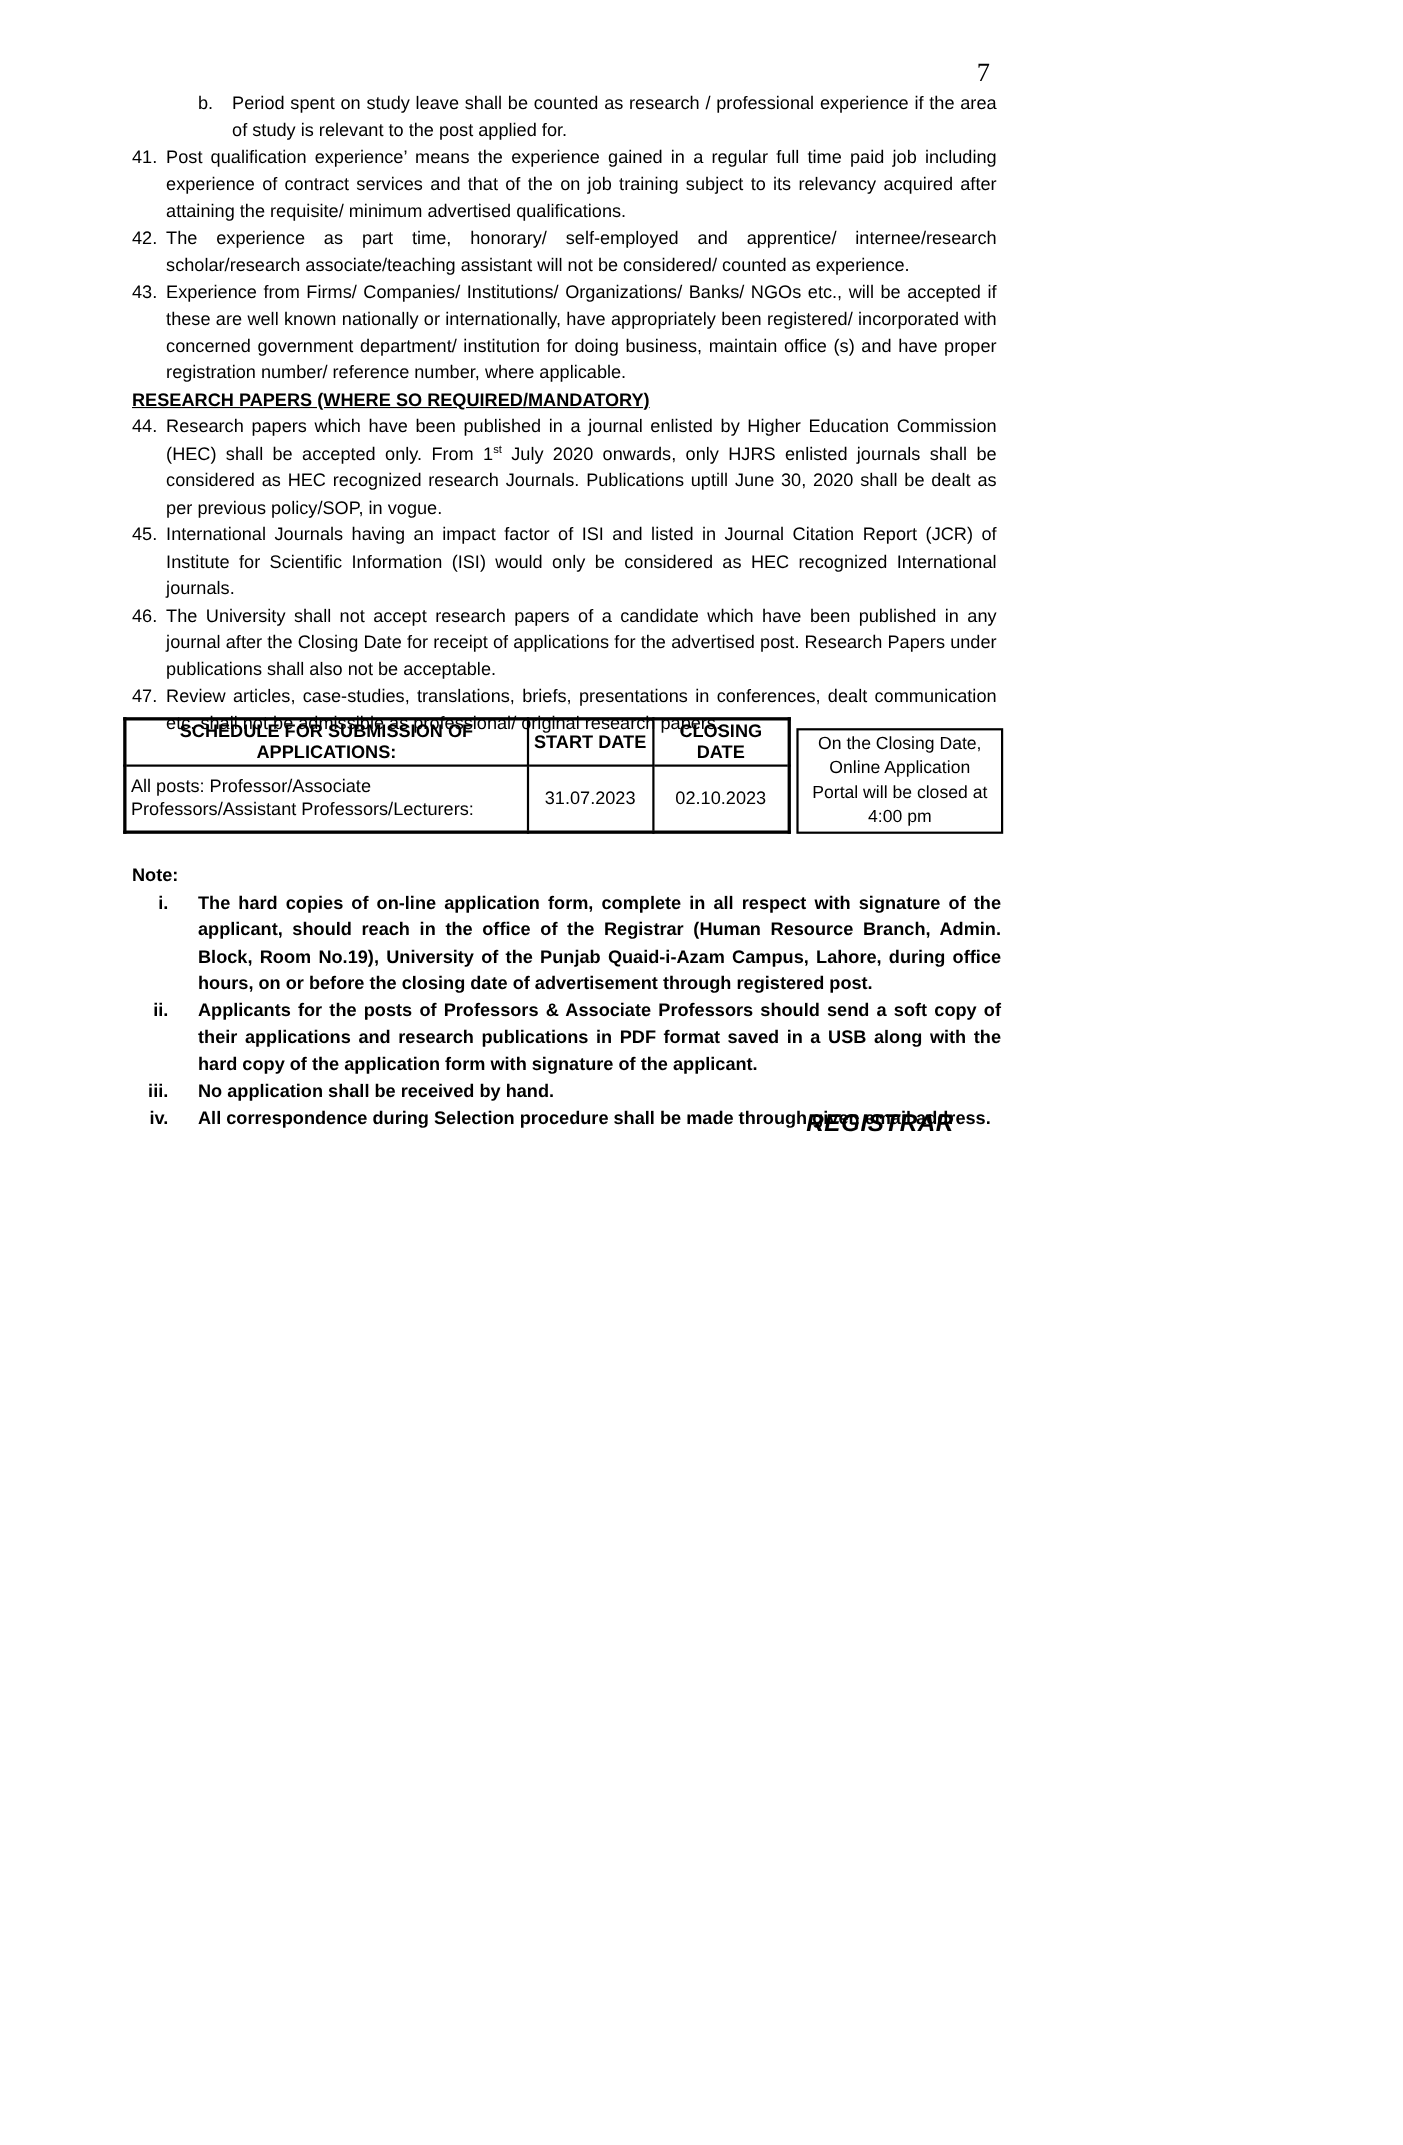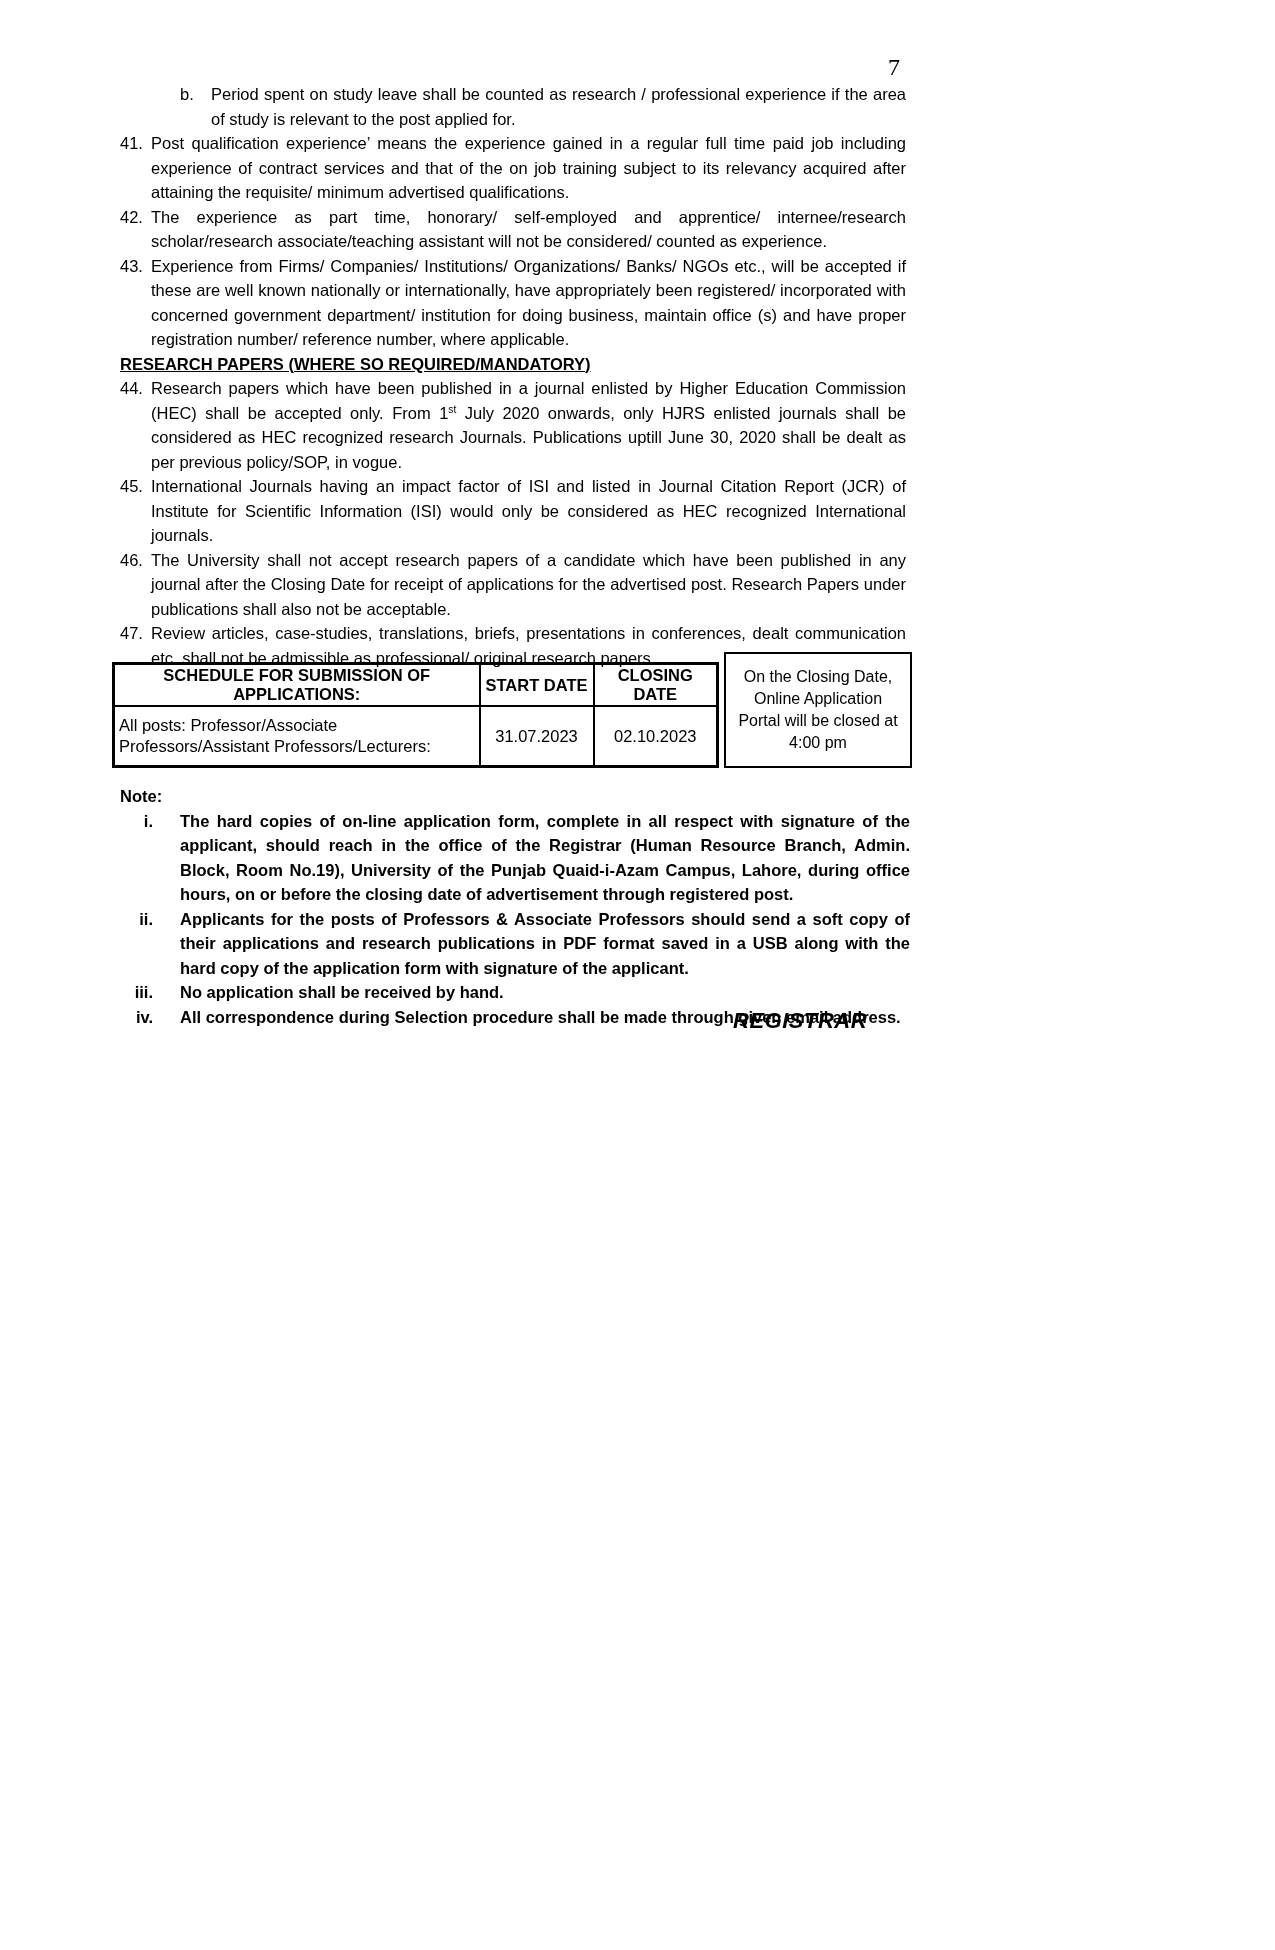--- a/index.html
+++ b/index.html
@@ -18,21 +18,21 @@
   
   .schedule{position:absolute;top:652px;left:112px;width:800px;display:flex;
             align-items:flex-end;}
   table.tbl{border-collapse:collapse;table-layout:fixed;width:604px;border:3px solid #000;}
   table.tbl th,table.tbl td{border:2px solid #000;font-size:16.5px;padding:1px 4px;}
   table.tbl th{font-weight:bold;text-align:center;height:34px;}
   td.posts{text-align:left;height:56px;line-height:21px;}
   td.date{text-align:center;}
   .side-box{border:2px solid #000;margin-left:5px;flex:1;display:flex;align-items:center;
             justify-content:center;text-align:center;font-size:16px;line-height:22px;
-            padding:12px 12px;}
+            padding:2px 12px;}
   
   .note{position:absolute;top:744px;left:120px;width:790px;font-size:16.5px;
         line-height:24.5px;font-weight:bold;margin-top:40px;}
   .note-item{display:flex;}
   .note-item .rnum{flex:none;width:33px;text-align:right;margin-right:27px;}
   .note-item .ntxt{flex:1;text-align:justify;}
   .signature{position:absolute;top:1008px;left:733px;font-size:22px;font-weight:bold;
              font-style:italic;letter-spacing:0.5px;}
 </style>
 </head>

